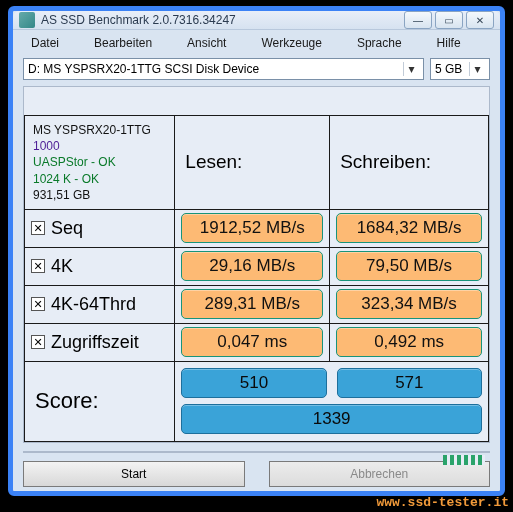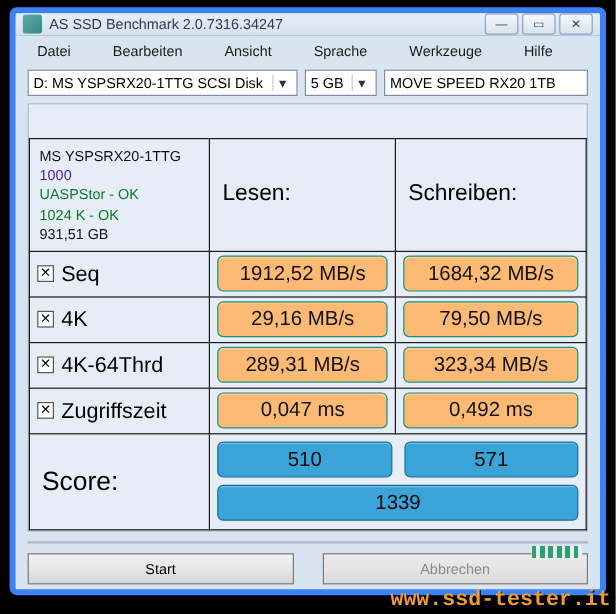--- a/index.html
+++ b/index.html
@@ -143,21 +143,21 @@
     flex:1; height:26px;
     border:1px solid #7a7a7a;
     background:linear-gradient(#f3f3f3,#d8d8d8);
     display:flex;align-items:center;justify-content:center;
     font-size:12px;
   }
   .btn.dis { color:#8a8a8a; background:linear-gradient(#ececec,#dcdcdc); }
   .watermark {
     position:absolute; right:4px; bottom:2px;
     font-family:"Courier New",monospace;
-    font-size:18px; color:#f19a3a; font-weight:bold;
+    font-size:13px; color:#f19a3a; font-weight:bold;
     text-shadow:1px 1px 0 #000;
   }
 </style>
 </head>
 <body>
 
 <div class="window">
   <div class="titlebar">
     <div class="icon"></div>
     <div class="title">AS SSD Benchmark 2.0.7316.34247</div>
@@ -165,36 +165,33 @@
       <div class="winbtn">—</div>
       <div class="winbtn">▭</div>
       <div class="winbtn">✕</div>
     </div>
   </div>
 
   <div class="menubar">
     <span>Datei</span>
     <span>Bearbeiten</span>
     <span>Ansicht</span>
+    <span>Werkzeuge</span>
     <span>Sprache</span>
-    <span>Werkzeuge</span>
     <span>Hilfe</span>
   </div>
 
   <div class="selrow">
     <div class="sel drive">
       <span class="txt">D: MS YSPSRX20-1TTG SCSI Disk Device</span>
       <span class="arrow">▾</span>
     </div>
     <div class="sel size">
       <span class="txt">5 GB</span>
       <span class="arrow">▾</span>
-    </div>
-    <div class="sel name">
-      <span class="txt">MOVE SPEED RX20 1TB</span>
     </div>
   </div>
 
   <div class="panel">
     <table>
       <tbody>
           <tr>
         <td class="hdrcell leftcol">
           <div class="info">
             <div class="l1">MS YSPSRX20-1TTG</div>

